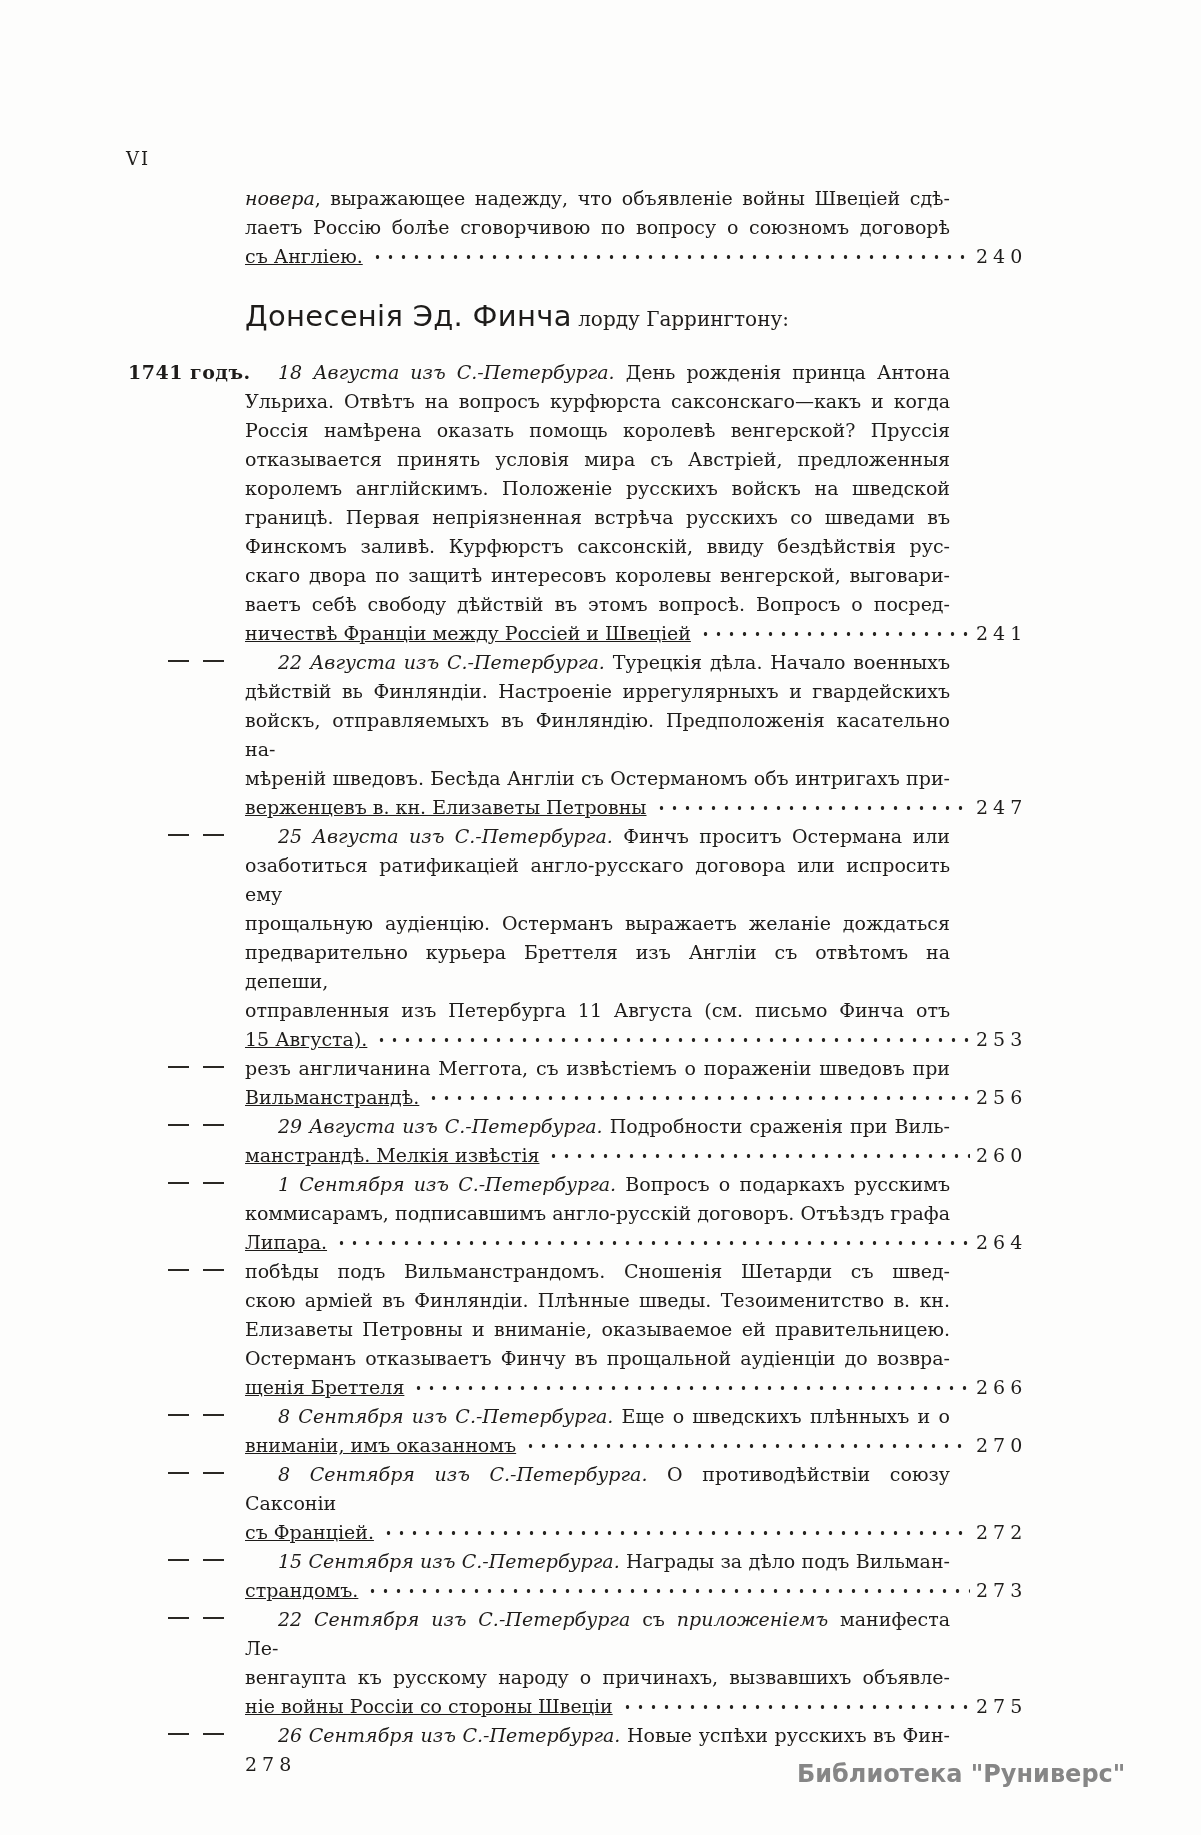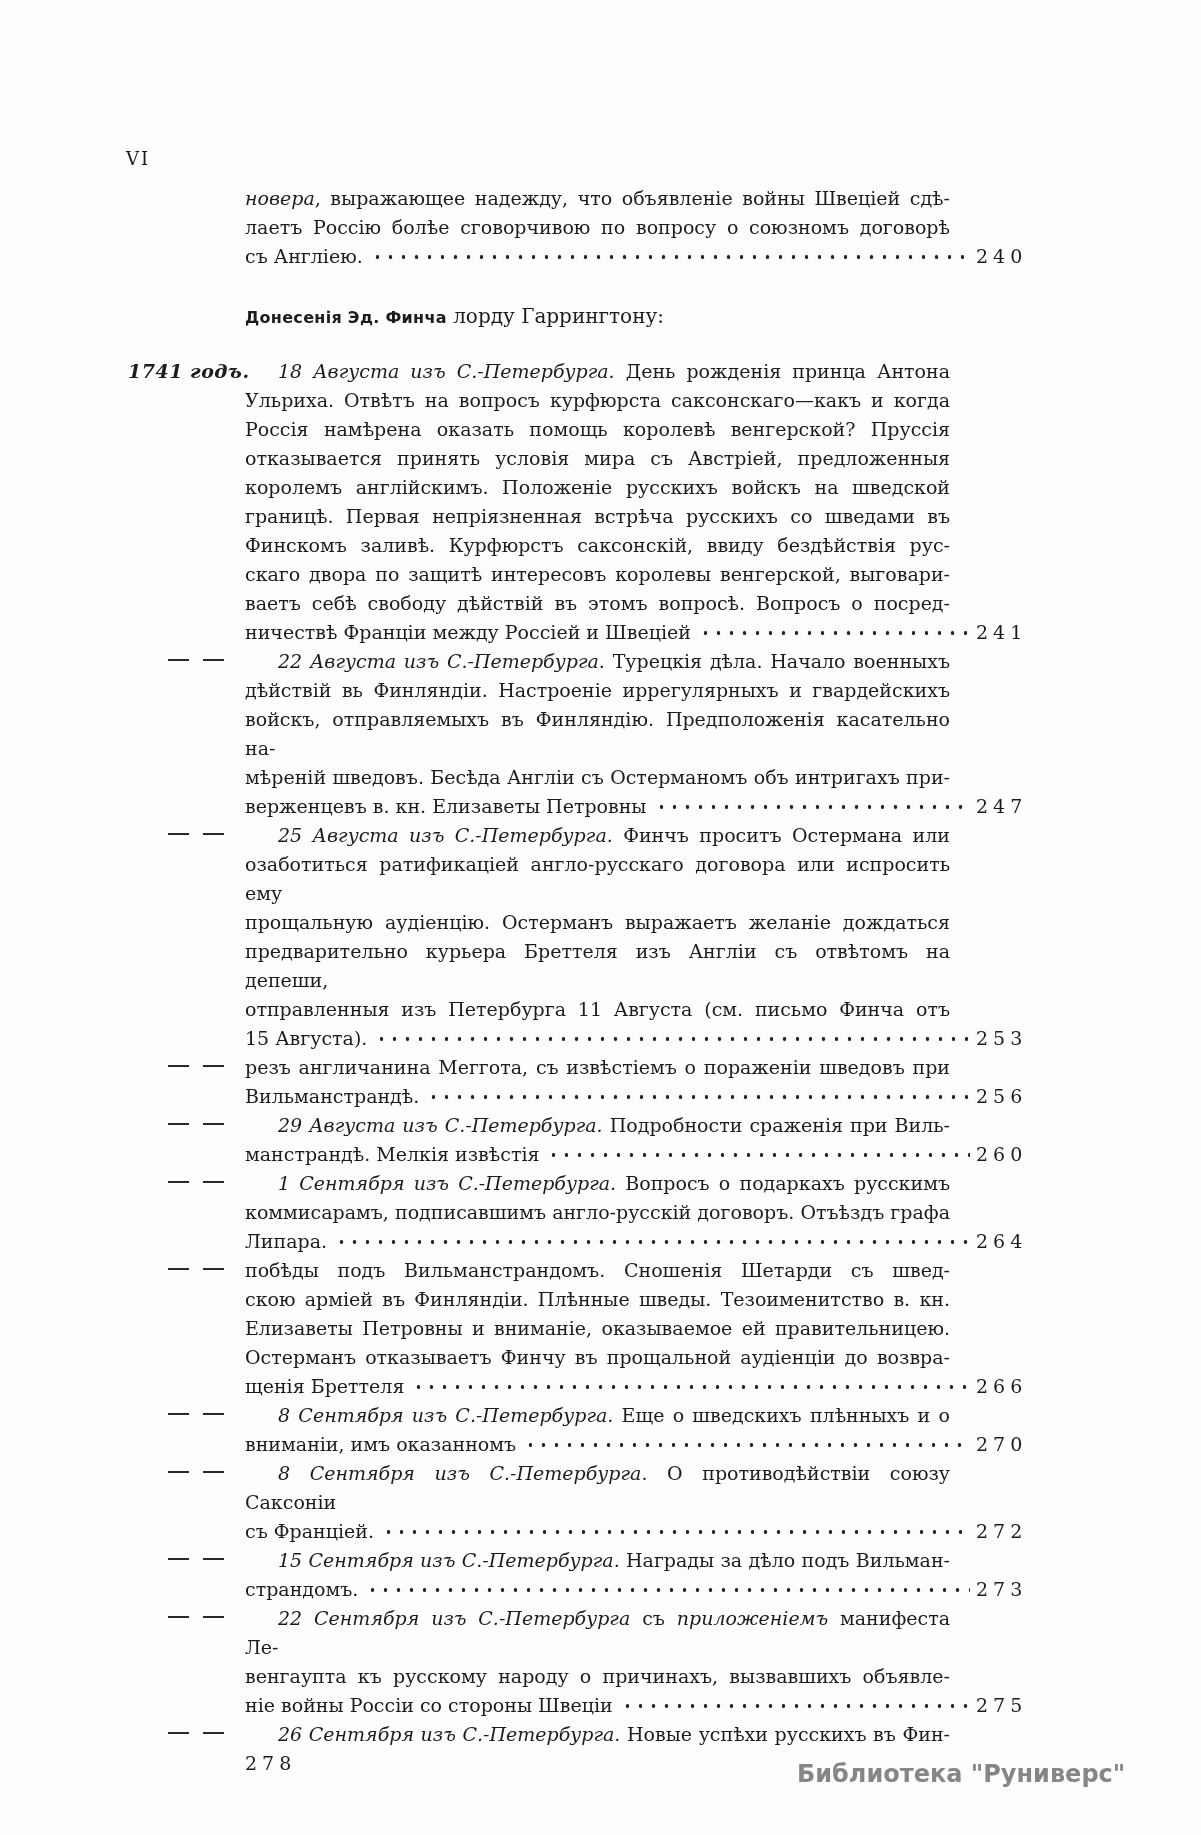--- a/index.html
+++ b/index.html
@@ -30,57 +30,57 @@
     text-align: justify;
     text-align-last: justify;
     padding-right: 95px; 
   }
   .line.first { text-indent: 33px; }
   .line.leader {
     display: flex; align-items: baseline;
     text-align: left; text-align-last: left;
     padding-right: 0;
   }
-  .line.leader .ltext { white-space: nowrap; }
+  .line.leader .ltext { white-space: nowrap; text-decoration: underline; }
   .dots {
     flex: 1; height: 12px; margin: 0 6px 0 6px;
     background-image: radial-gradient(circle, #262420 1.6px, rgba(0,0,0,0) 2.1px);
     background-size: 13px 12px;
     background-repeat: repeat-x;
     background-position: 2px bottom;
   }
   .pagenum {
     min-width: 74px; 
     letter-spacing: 5px; margin-right: -5px;
     font-size: 19px;
   }
   .it { font-style: italic; }
   .marker-year {
     position: absolute; left: -117px; top: 0;
     width: 112px;
     font-weight: bold; font-size: 19px;
     letter-spacing: 0.5px;
-    text-align: left; white-space: nowrap; font-style: italic;
+    text-align: left; white-space: nowrap;
   }
   .marker-dash {
     position: absolute; left: -77px; top: 12px;
     width: 56px; display: flex; justify-content: space-between;
   }
   .marker-dash i {
     display: inline-block; width: 21px; height: 2px;
     background: #2a2824;
   }
   .heading {
     margin: 30px 0 24px 0;
     font-size: 20px; font-weight: normal;
     text-align: left; line-height: 30px;
   }
   .heading .hb {
     font-family: "DejaVu Sans", "Liberation Sans", sans-serif;
-    font-weight: bold; font-size: 16px;
+    font-weight: normal; font-size: 29px;
     letter-spacing: 0.3px;
   }
   .heading .hr { font-size: 20px; }
   .watermark {
     position: absolute; left: 797px; top: 1760px;
     font-family: "DejaVu Sans", "Liberation Sans", sans-serif;
     font-weight: bold; font-size: 24px;
     color: #868686;
   }
 </style>

